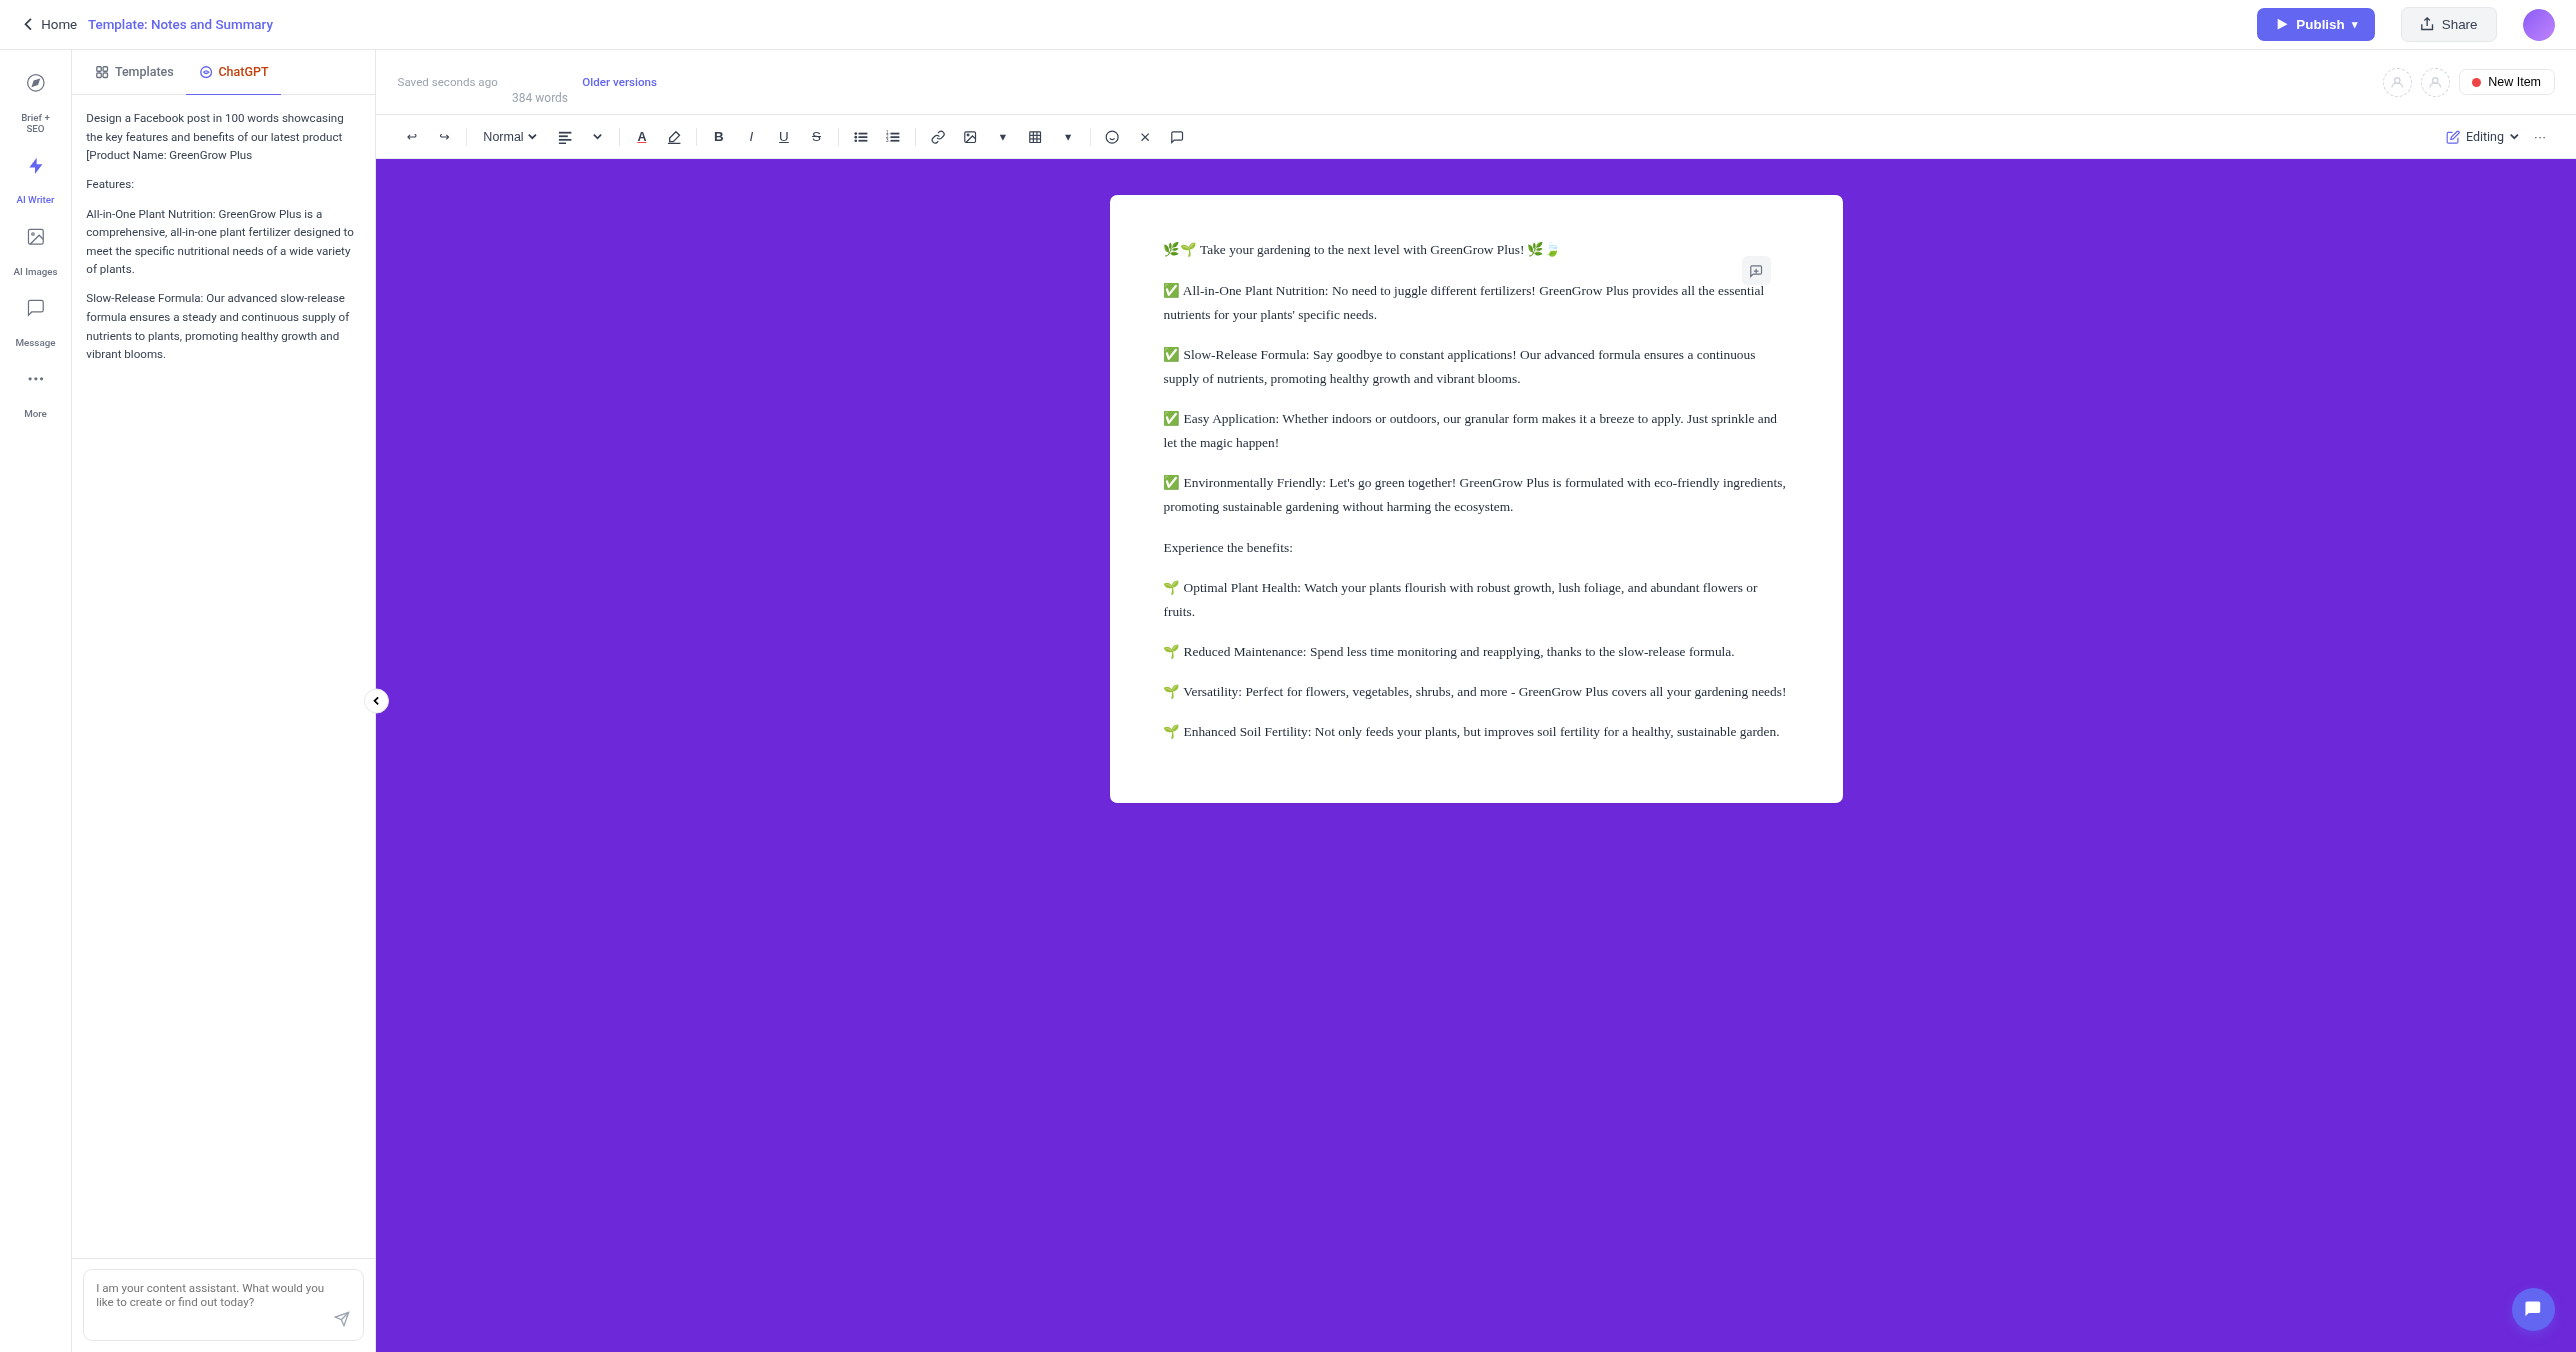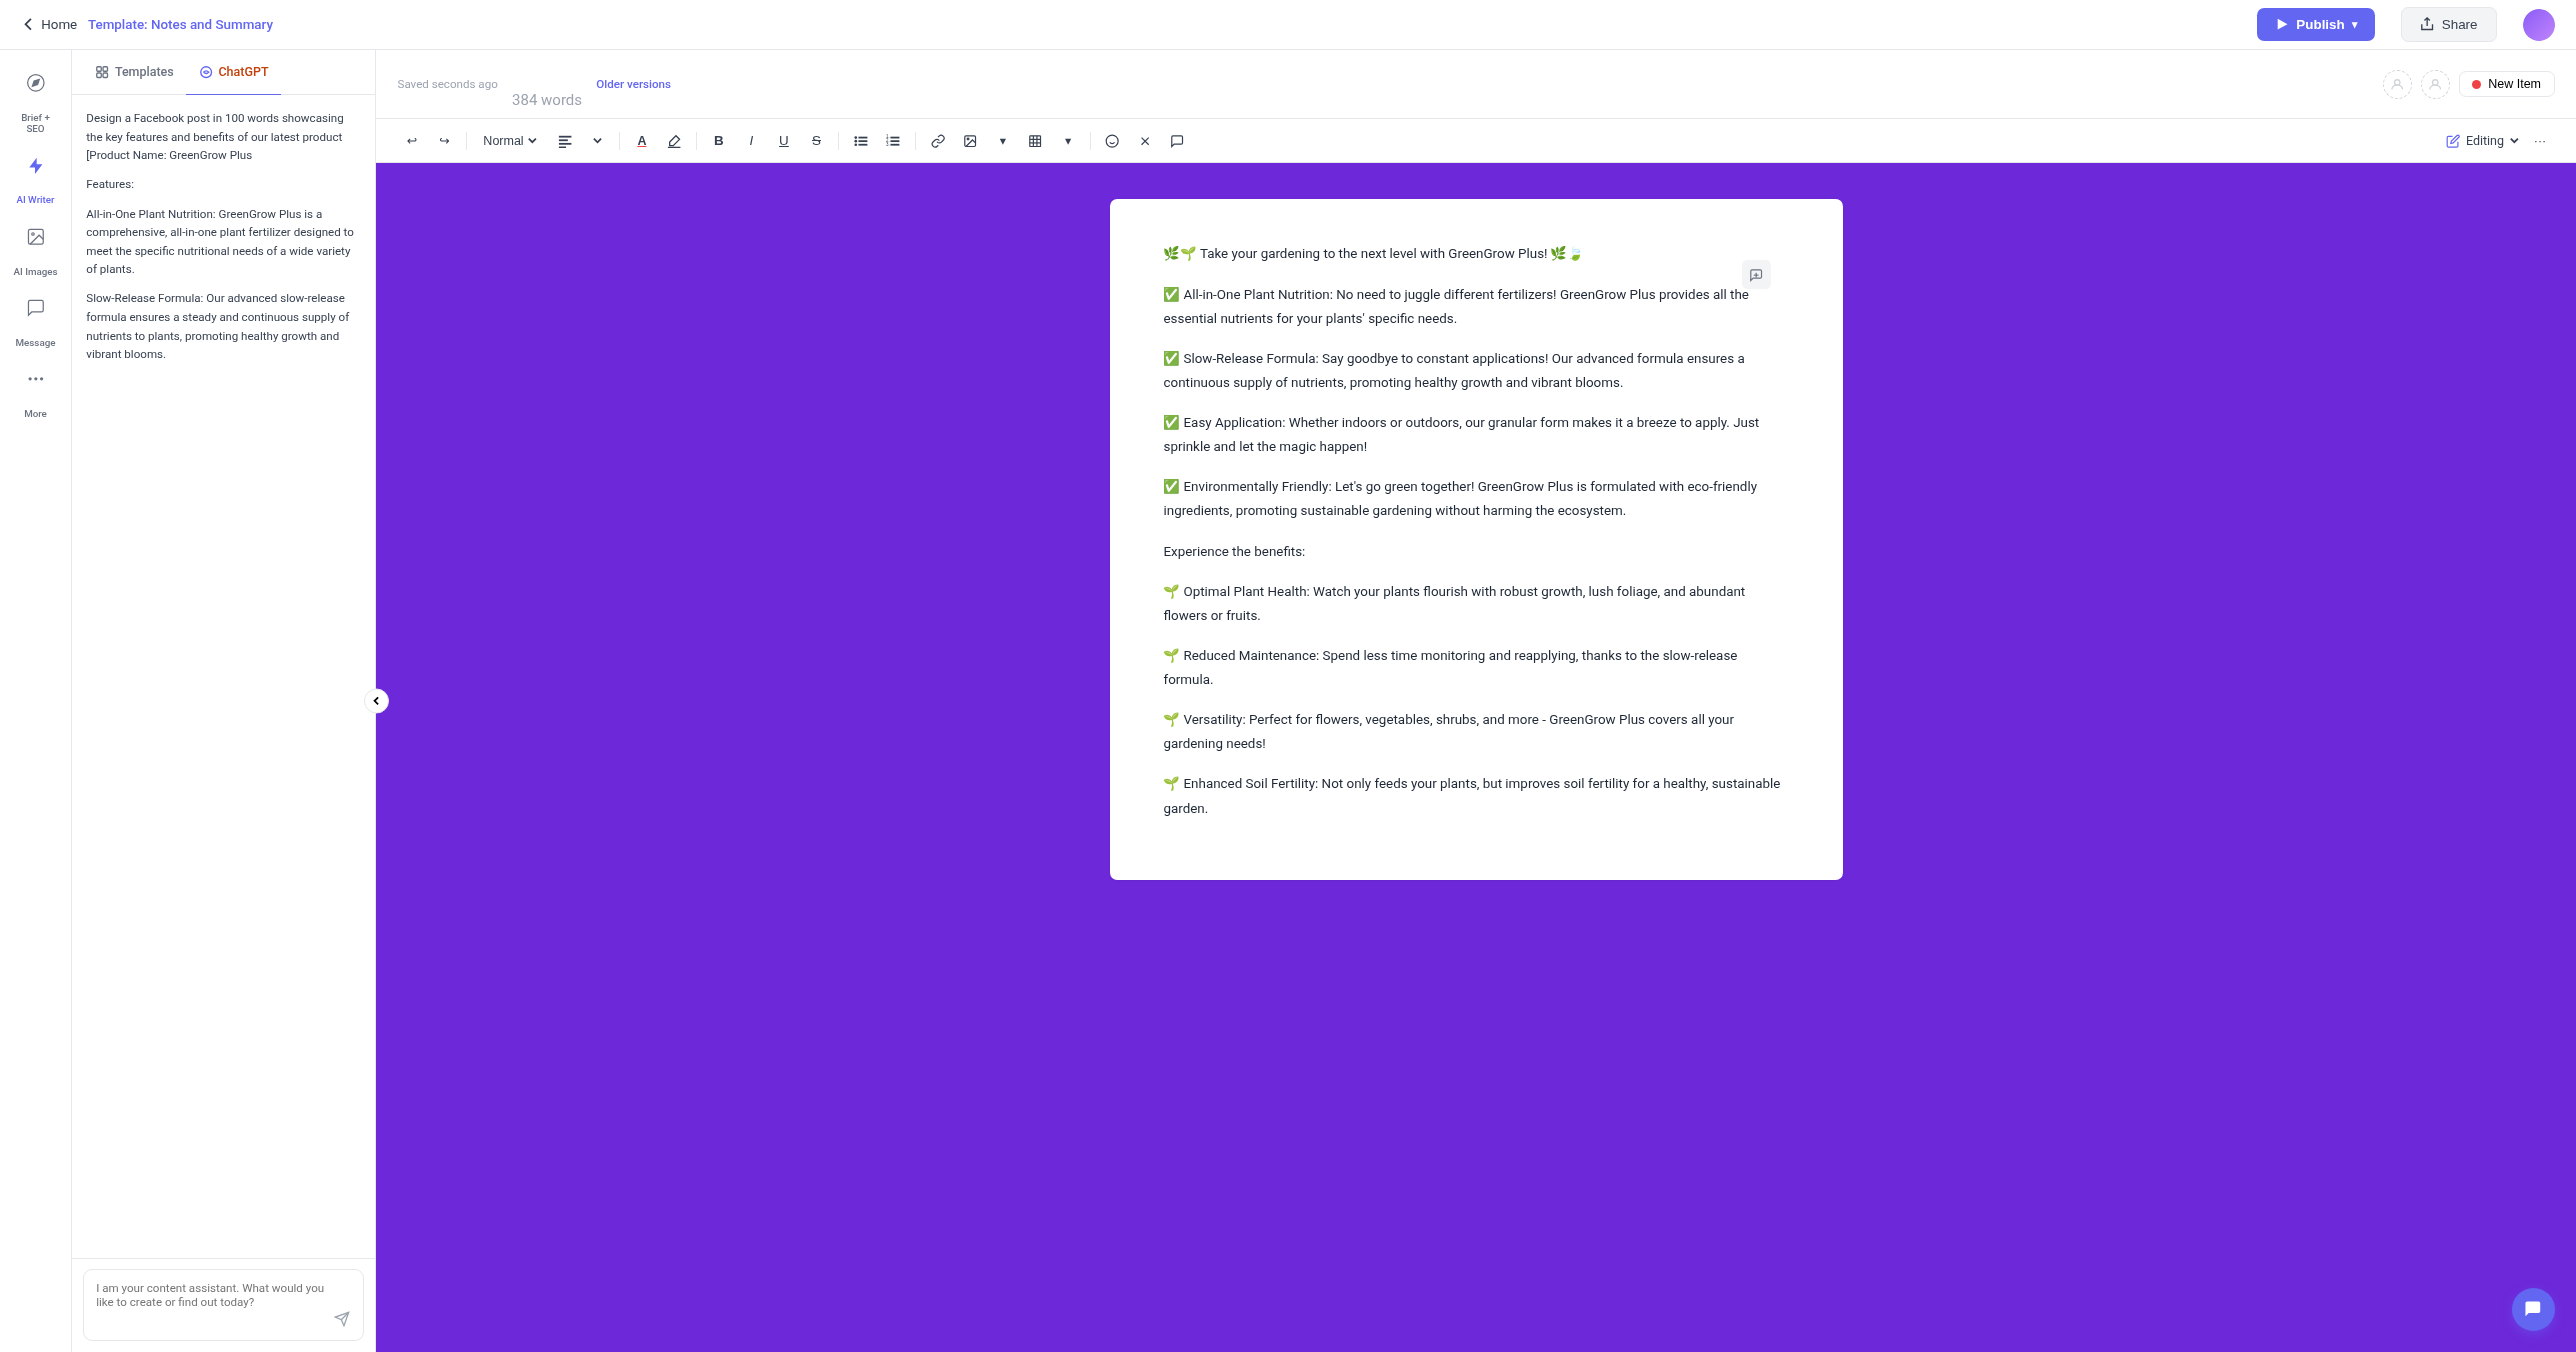--- a/index.html
+++ b/index.html
@@ -187,21 +187,21 @@
       background: white;
       border-bottom: 0.9px solid #e5e7eb;
       padding: 9px 21.5px;
       display: flex;
       align-items: center;
       gap: 14.3px;
       flex-shrink: 0;
     }
     .editor-meta { display: flex; align-items: center; gap: 14.3px; flex: 1; }
     .saved-status { font-size: 11.6px; color: #9ca3af; }
-    .word-count { font-size: 15px; color: #9ca3af; margin-top: 32px; }
+    .word-count { font-size: 12px; color: #9ca3af; margin-top: 32px; }
     .older-versions { font-size: 11.6px; color: #6366f1; cursor: pointer; font-weight: 500; }
     .new-item-area { display: flex; align-items: center; gap: 9px; }
     .avatar-placeholder {
       width: 29px;
       height: 29px;
       border-radius: 50%;
       border: 0.9px dashed #d1d5db;
       display: flex;
       align-items: center;
       justify-content: center;
@@ -316,21 +316,21 @@
       height: 43px;
       background: #6366f1;
       border-radius: 50%;
       display: flex;
       align-items: center;
       justify-content: center;
       cursor: pointer;
       box-shadow: 0 3.6px 10.7px rgba(99, 102, 241, 0.4);
     }
 
-    .editor-content-wrapper { position: relative; }
+    .editor-content-wrapper { position: relative; font-family: Liberation Serif, serif; }
   </style>
 </head>
 <body>
 
 <div class="top-nav">
   <div class="top-nav-left">
     <a class="home-btn">
       <svg viewBox="0 0 16 16" fill="none" stroke="currentColor" stroke-width="2">
         <polyline points="10,2 4,8 10,14"></polyline>
       </svg>

